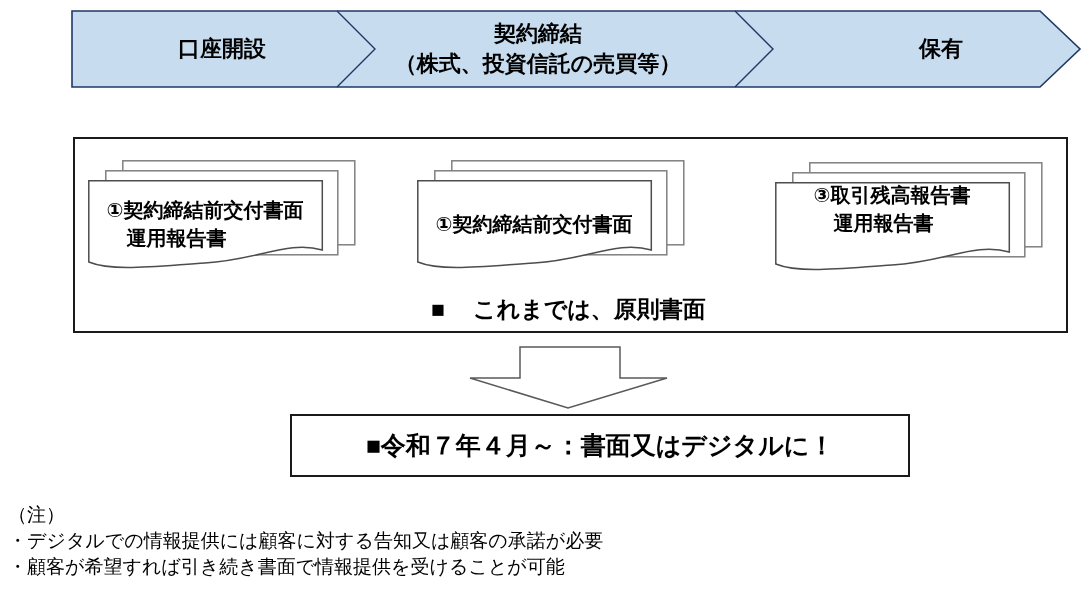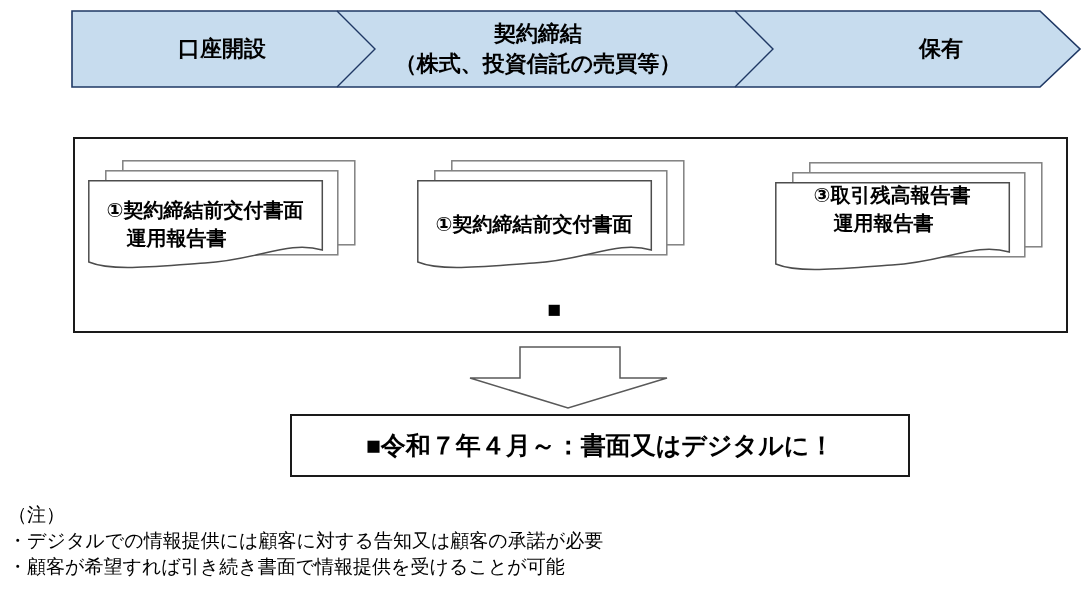--- a/index.html
+++ b/index.html
@@ -168,20 +168,21 @@
   </svg>
   <div class="abs stack-text stack-text-3">
     <div class="stack-lines">
       <div>③取引残高報告書</div>
       <div class="stack-line-indent">運用報告書</div>
     </div>
   </div>
 
   <div class="abs docs-caption">
     <span class="bullet">■</span>
+    <span>これまでは、原則書面</span>
   </div>
 
   <svg class="abs arrow-svg" viewBox="0 0 215 74" xmlns="http://www.w3.org/2000/svg">
     <polygon points="62,7 162,7 162,38 209,38 110,68 12,38 62,38" fill="#ffffff" stroke="#595959" stroke-width="1.5" stroke-linejoin="miter"></polygon>
   </svg>
 
   <div class="abs result-box">
     <span>■令和７年４月～：書面又はデジタルに！</span>
   </div>
 

